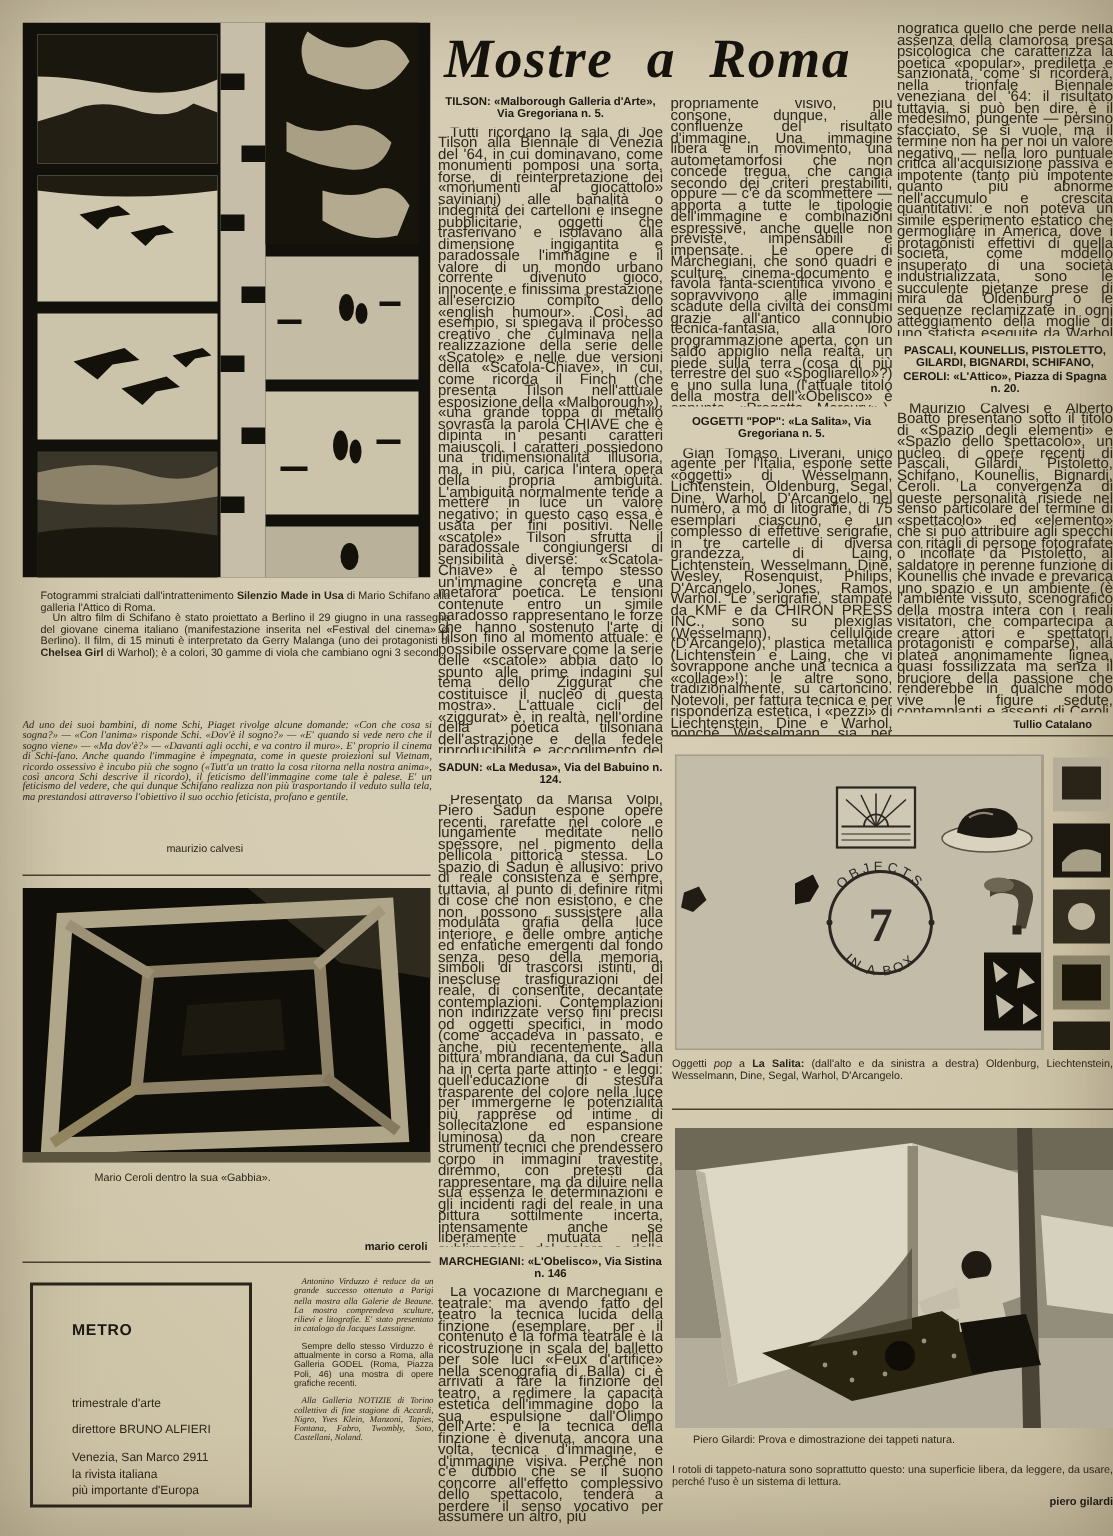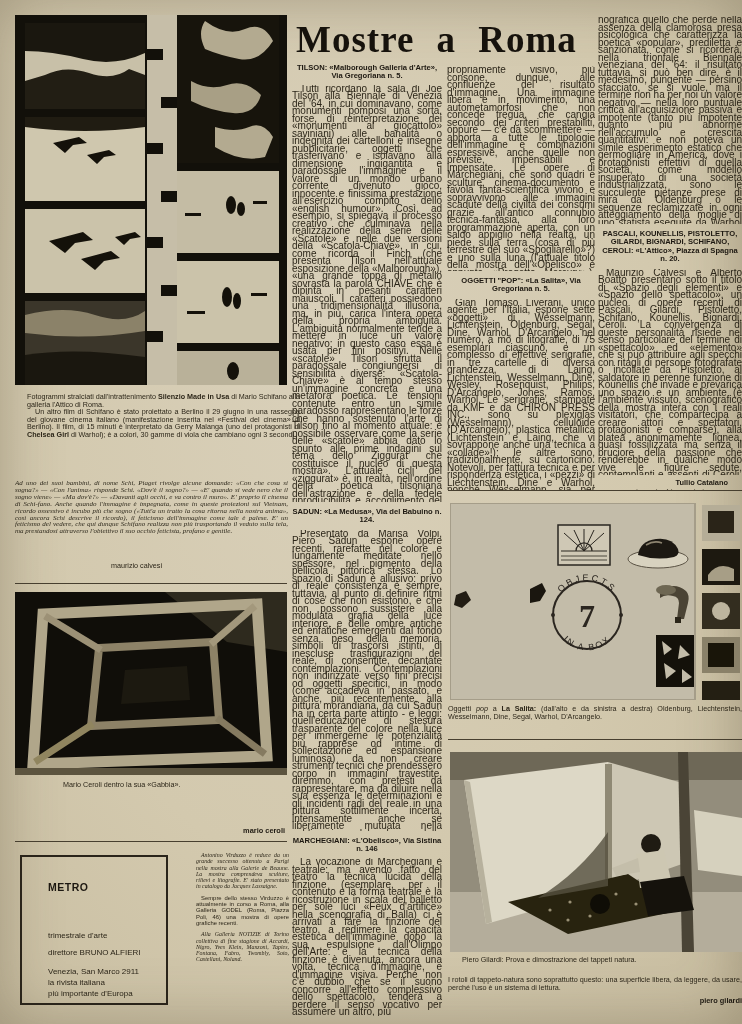--- a/index.html
+++ b/index.html
@@ -20,21 +20,21 @@
   .head{font-weight:bold;font-size:7.6px;line-height:8.4px;text-align:center;color:#1d1811;}
   .m-head{margin:6px 0 5px 0;}
   
   .cap{font-size:7.2px;line-height:7.6px;text-align:justify;color:#2c2619;}
   .cap p{margin:0;}
   .ital-note{font-family:"Liberation Serif", serif;font-style:italic;font-size:7px;line-height:6.9px;text-align:justify;color:#2f2a1d;}
   .sig{font-size:7.4px;font-weight:bold;color:#1f1a12;}
   .sig-plain{font-size:7.2px;color:#2c2619;}
   .dlg p{margin:0 0 1px 0;padding-left:16px;text-indent:-8px;font-size:7.2px;line-height:7.6px;}
   .title{
-    font-family:"Liberation Serif", serif;font-weight:bold;
+    font-family:"Liberation Serif", serif;font-style:italic;font-weight:bold;
     font-size:37px;letter-spacing:1px;word-spacing:12px;color:#16120c;white-space:nowrap;
   }
   
   .metrobox{border:2px solid #2a241a;box-sizing:border-box;padding:24px 0 0 26px;}
   .metrobox .mname{font-size:10.5px;font-weight:bold;letter-spacing:.5px;color:#1d1811;}
   .metrobox .mline{font-size:8px;color:#2c2619;margin-top:2px;}
   .virz{font-size:5.9px;line-height:6.3px;text-align:justify;color:#2c2619;}
   .virz p{margin:0 0 5px 0;text-indent:5px;}
   .virz .ser{font-family:"Liberation Serif", serif;font-style:italic;}
   svg{display:block;}

